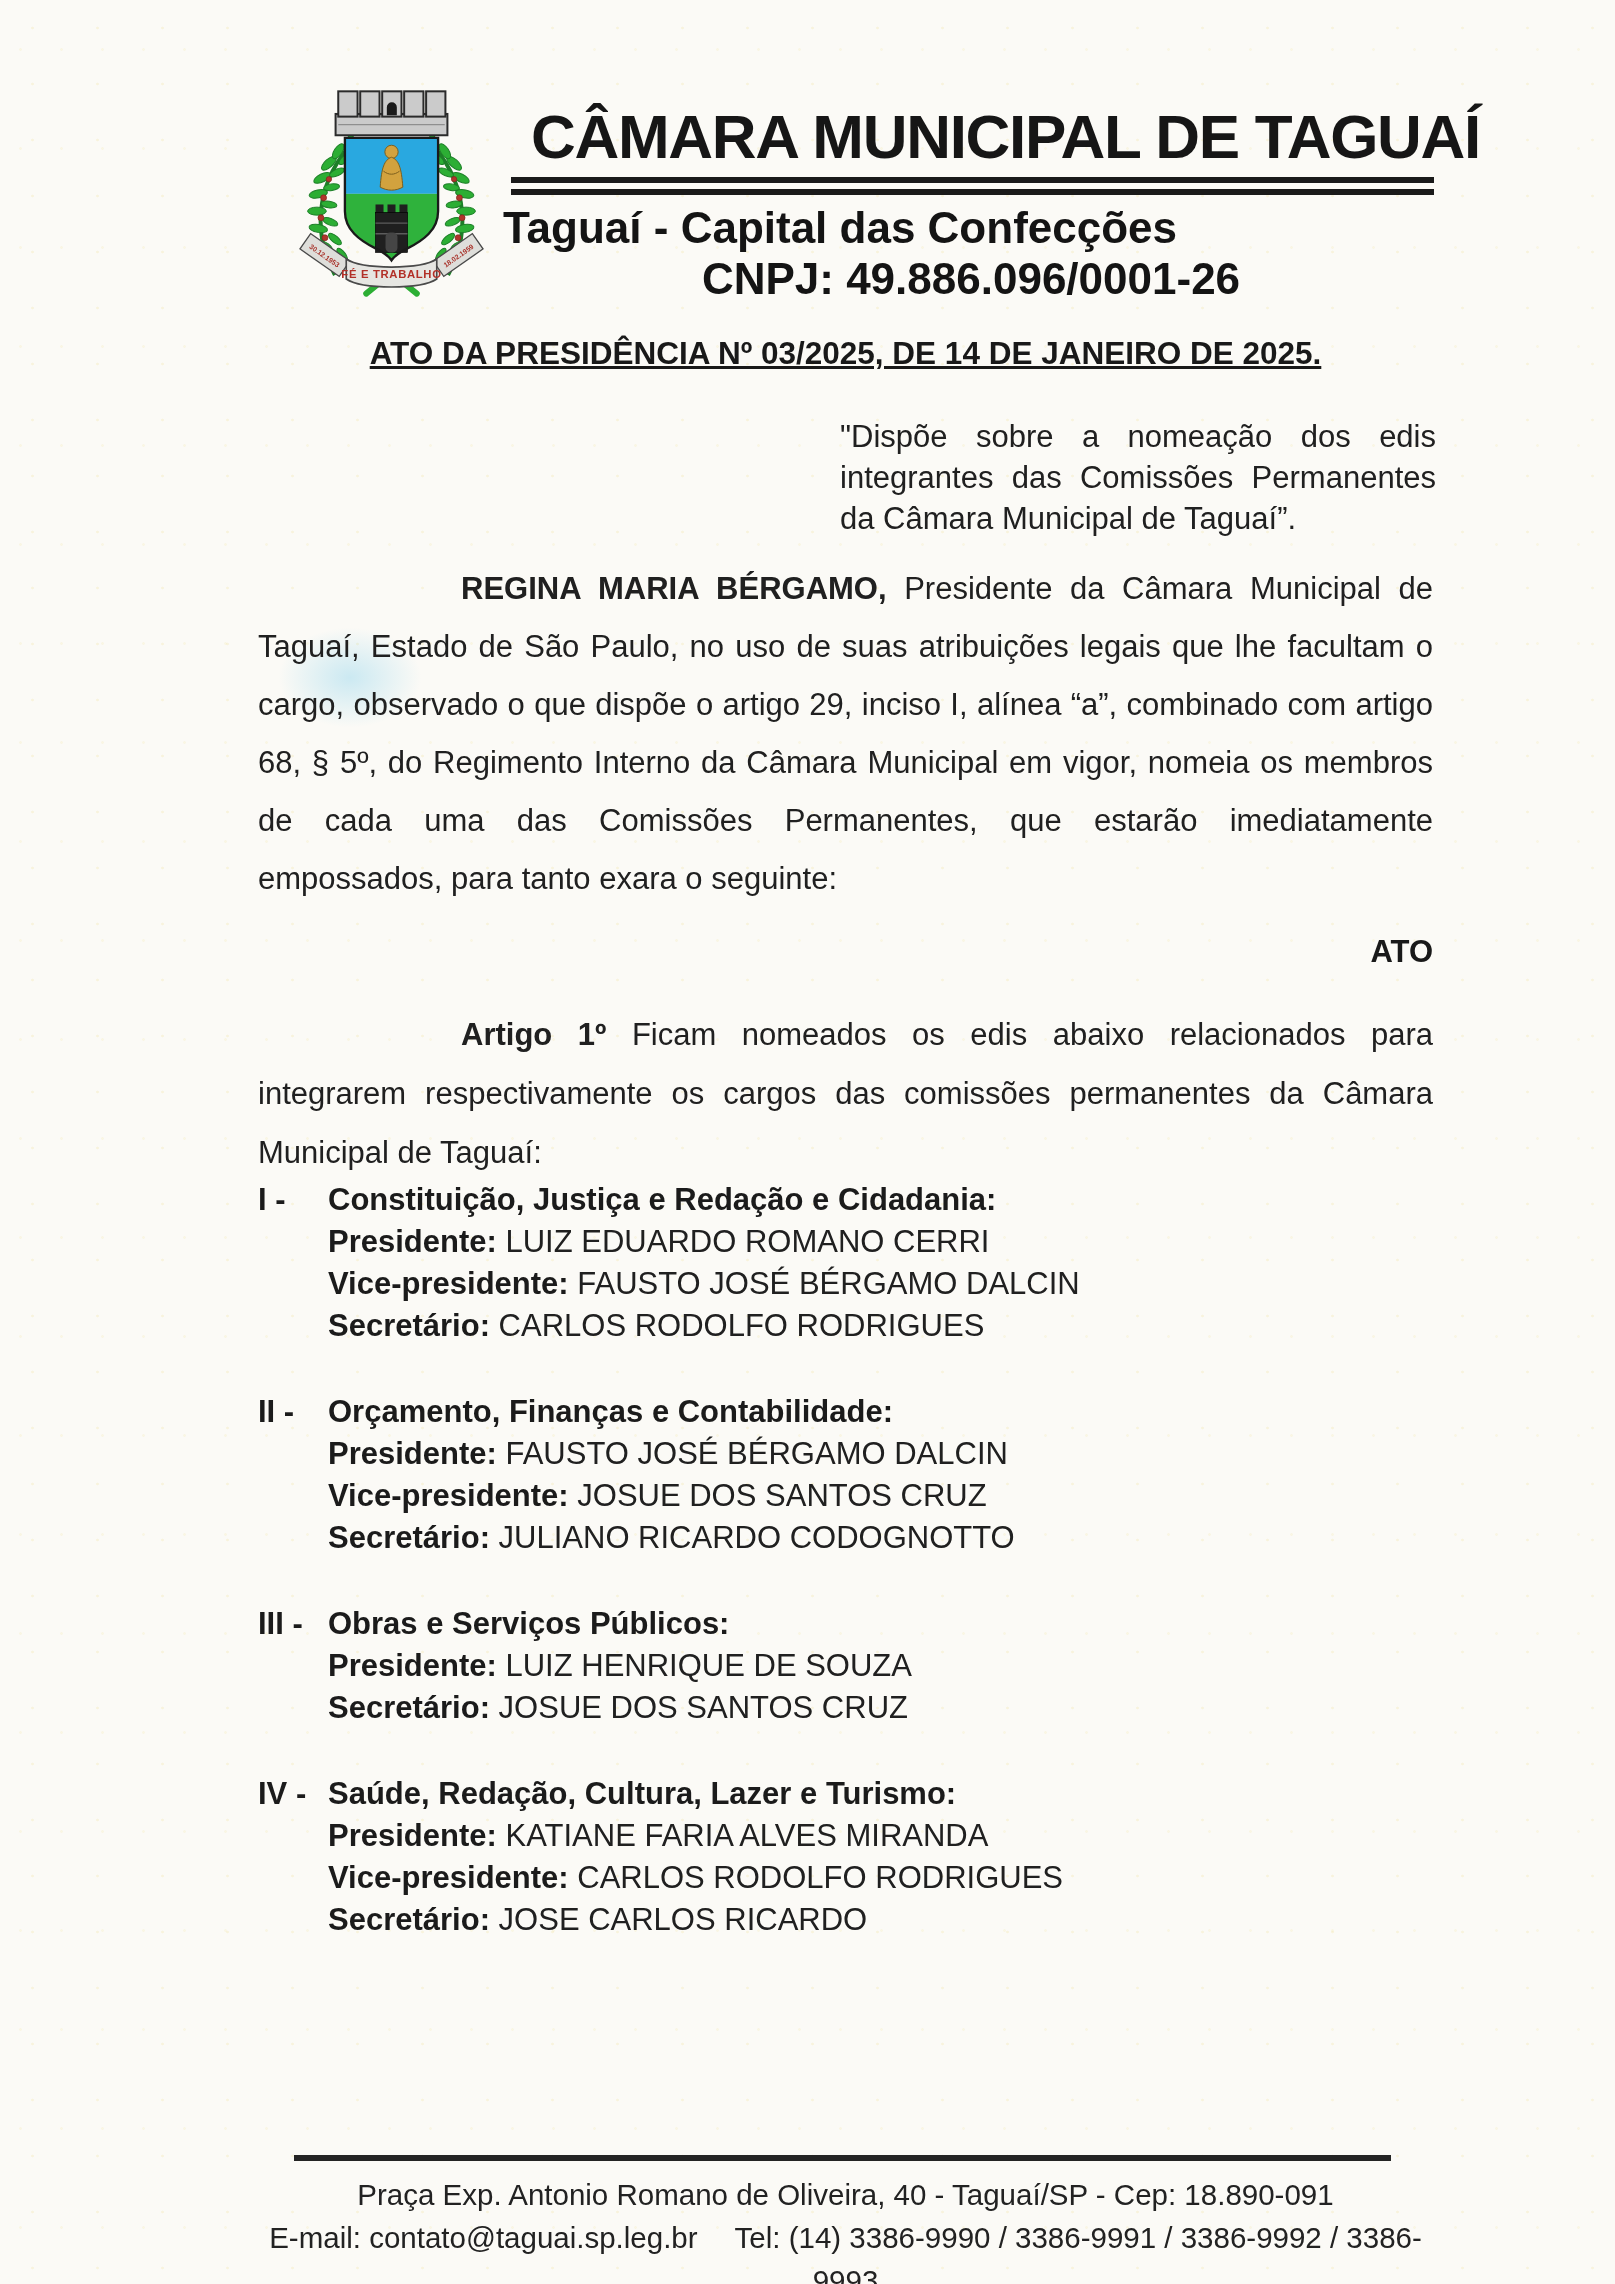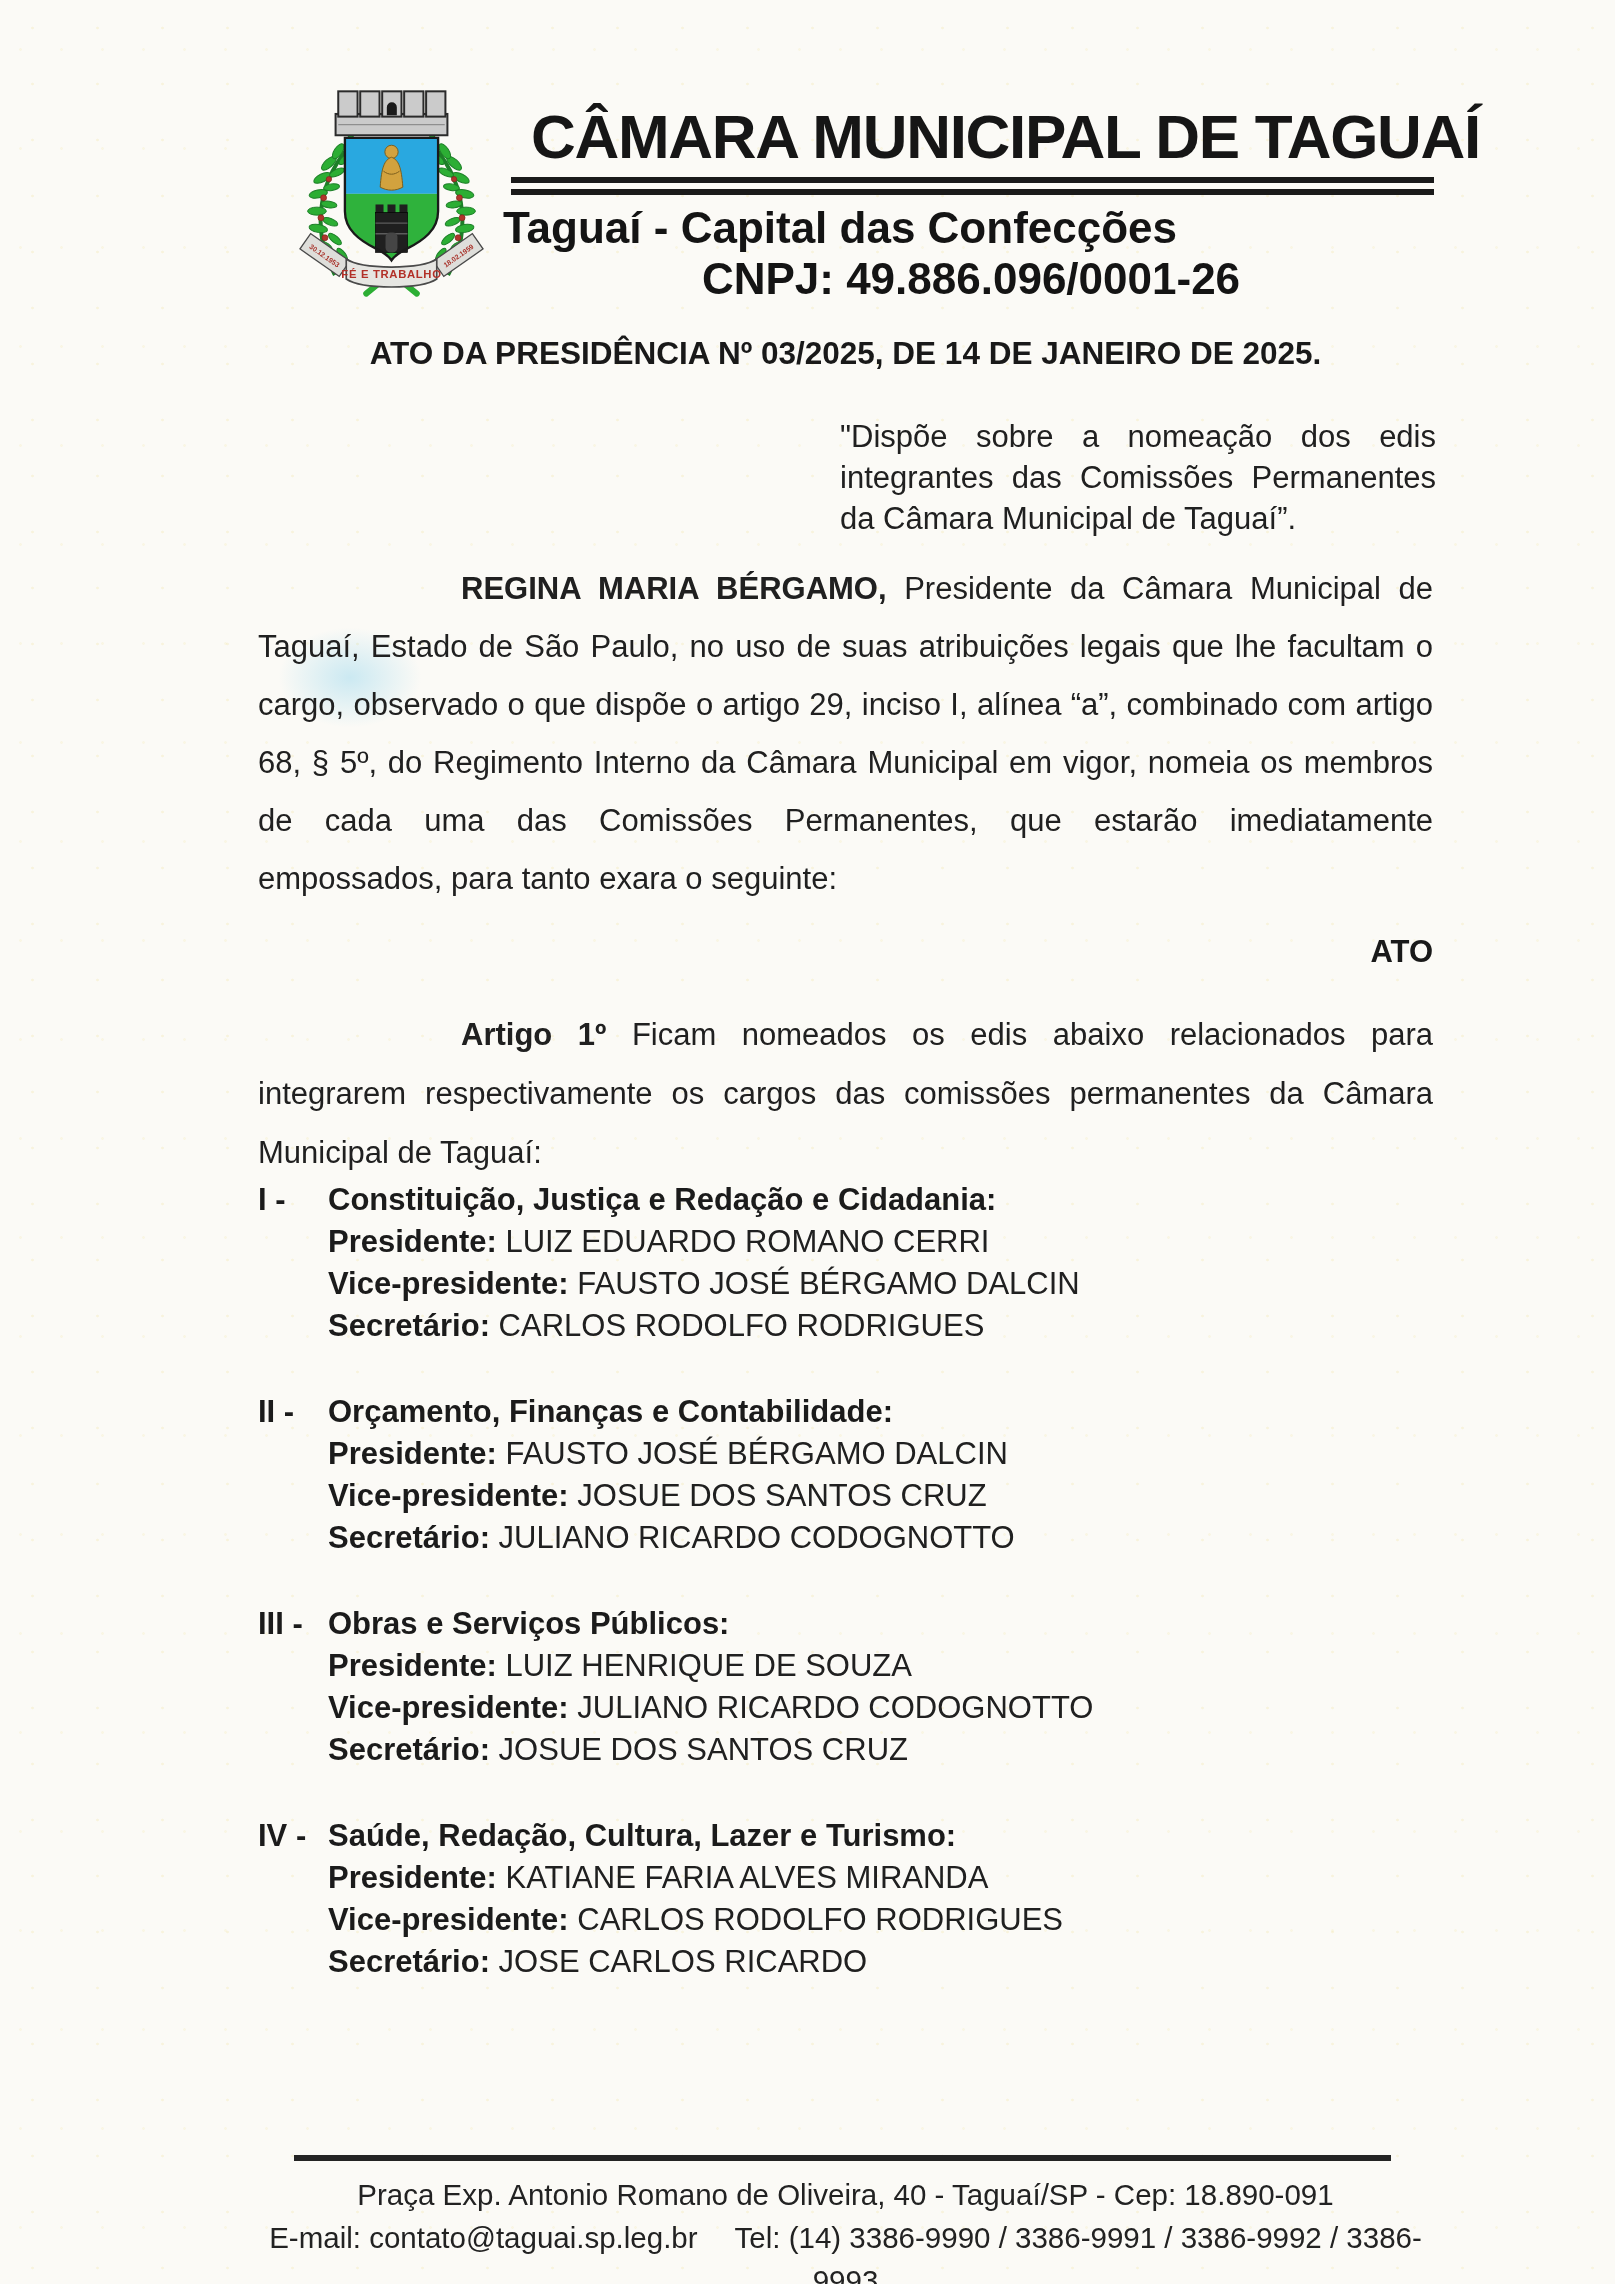--- a/index.html
+++ b/index.html
@@ -36,21 +36,21 @@
     font-size:44px; font-weight:bold; color:#141414;
   }
   .header-cnpj{
     position:absolute; left:0; top:153px; width:100%;
     font-size:44px; font-weight:bold; text-align:center; color:#141414;
   }
 
   
   .doc-title{
     left:258px; top:335px; width:1175px;
-    font-size:31.5px; font-weight:bold; text-align:center; color:#191919;
+    font-size:31.5px; font-weight:bold; text-align:center; color:#191919;text-decoration:underline;
   }
   .epigraph{
     left:840px; top:416px; width:596px;
     font-size:31px; line-height:41px; text-align:justify; color:#202020;
   }
   .smudge{
     left:278px; top:627px; width:144px; height:101px; border-radius:50%;
     background:radial-gradient(ellipse at center, rgba(125,205,235,0.38), rgba(125,205,235,0) 70%);
   }
   .preamble{
@@ -241,24 +241,20 @@
     <div class="commission">
       <div class="commission-heading">
         <span class="commission-numeral">III -</span>
         <span>Obras e Serviços Públicos:</span>
       </div>
       <div class="member-line">
         <span class="member-role">Presidente:</span>
         <span>LUIZ HENRIQUE DE SOUZA</span>
       </div>
       <div class="member-line">
-        <span class="member-role">Vice-presidente:</span>
-        <span>JULIANO RICARDO CODOGNOTTO</span>
-      </div>
-      <div class="member-line">
         <span class="member-role">Secretário:</span>
         <span>JOSUE DOS SANTOS CRUZ</span>
       </div>
     </div>
 
     <div class="commission">
       <div class="commission-heading">
         <span class="commission-numeral">IV -</span>
         <span>Saúde, Redação, Cultura, Lazer e Turismo:</span>
       </div>

